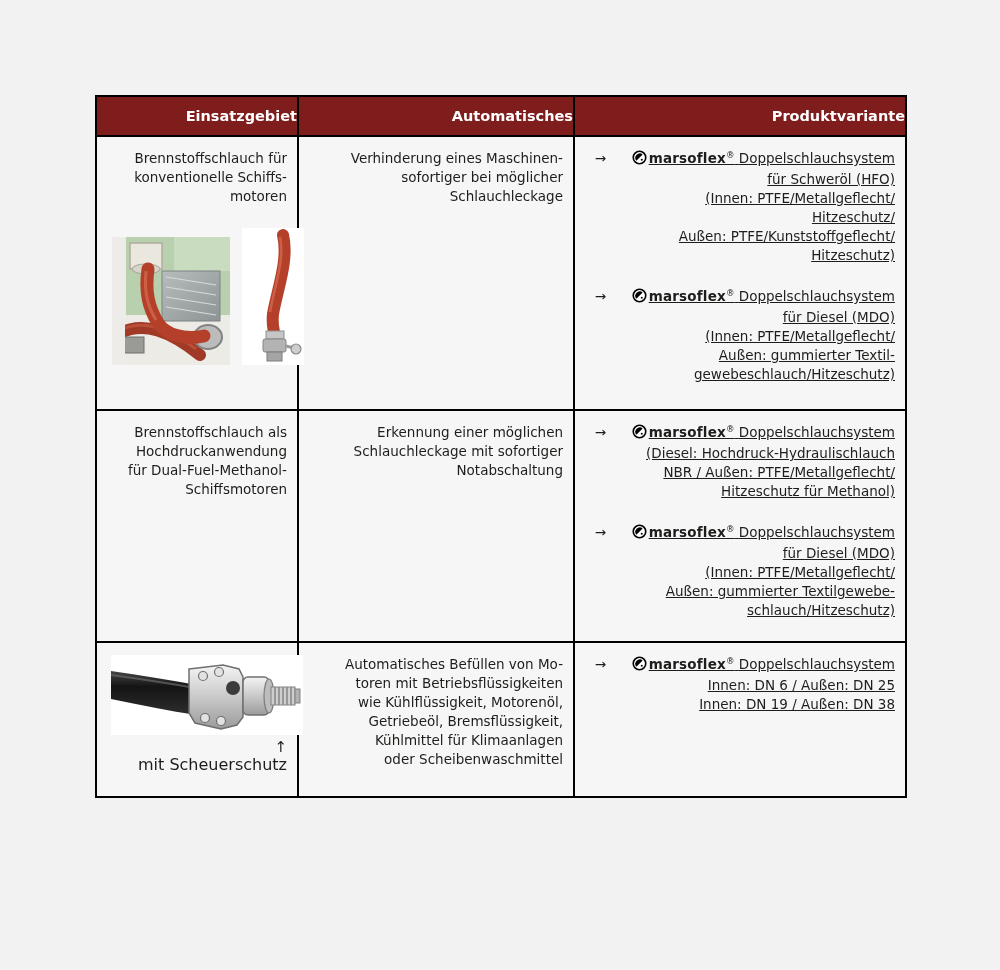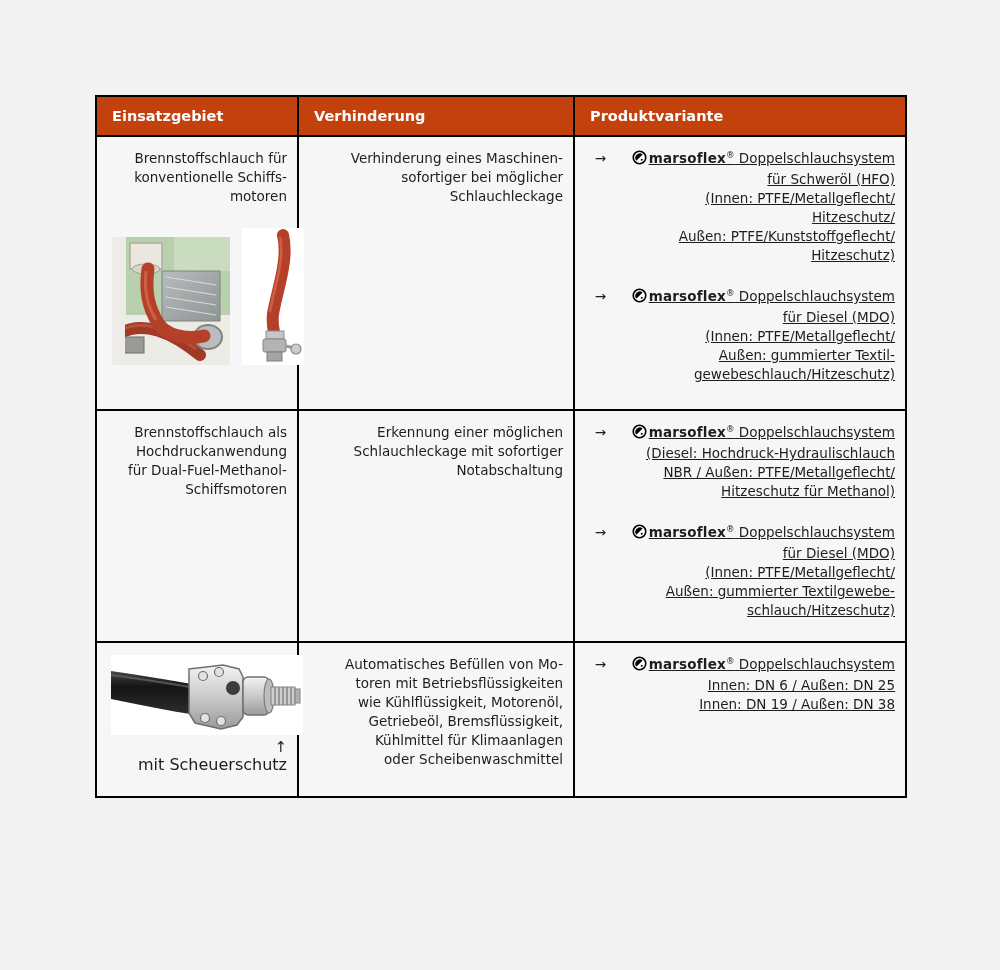--- a/index.html
+++ b/index.html
@@ -14,22 +14,22 @@
     position:absolute;left:95px;top:95px;width:810px;
   }
   table.tbl{
     border-collapse:collapse;table-layout:fixed;width:810px;
     background:#f6f6f6;
   }
   table.tbl col.c1{width:202px;}
   table.tbl col.c2{width:276px;}
   table.tbl col.c3{width:332px;}
   table.tbl th{
-    background:#c2410c;color:#ffffff;
-    font-size:14.5px;font-weight:bold;text-align:left;
+    background:#7f1d1d;color:#ffffff;
+    font-size:14.5px;font-weight:bold;text-align:right;
     height:38px;padding:0 0 0 15px;vertical-align:middle;
     border:2px solid #000;
   }
   table.tbl td{
     border:2px solid #000;
     vertical-align:top;text-align:right;
     font-size:13.5px;line-height:19px;
     padding:12px 10px 8px 14px;
     background:#f6f6f6;
   }
@@ -56,21 +56,21 @@
 <div class="table-wrap">
   <table class="tbl">
     <colgroup>
         <col class="c1">
         <col class="c2">
         <col class="c3">
       </colgroup>
     <thead>
       <tr>
         <th>Einsatzgebiet</th>
-        <th>Verhinderung</th>
+        <th>Automatisches</th>
         <th>Produktvariante</th>
       </tr>
     </thead>
     <tbody>
 
       <tr class="r1">
         <td>
           <div class="pre">Brennstoffschlauch für
 konventionelle Schiffs-
 motoren</div>

